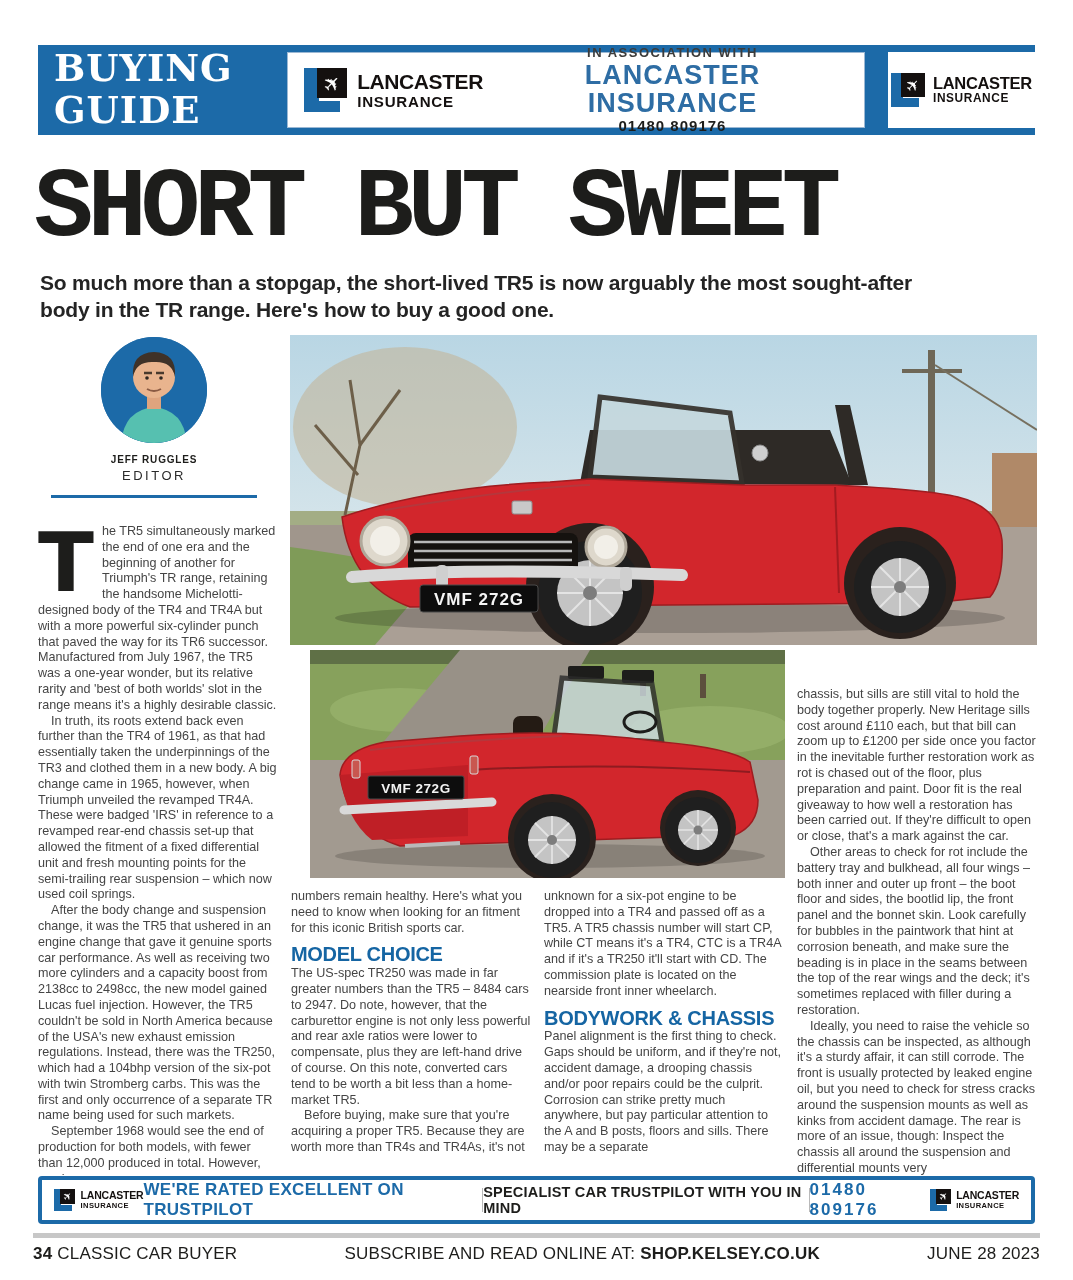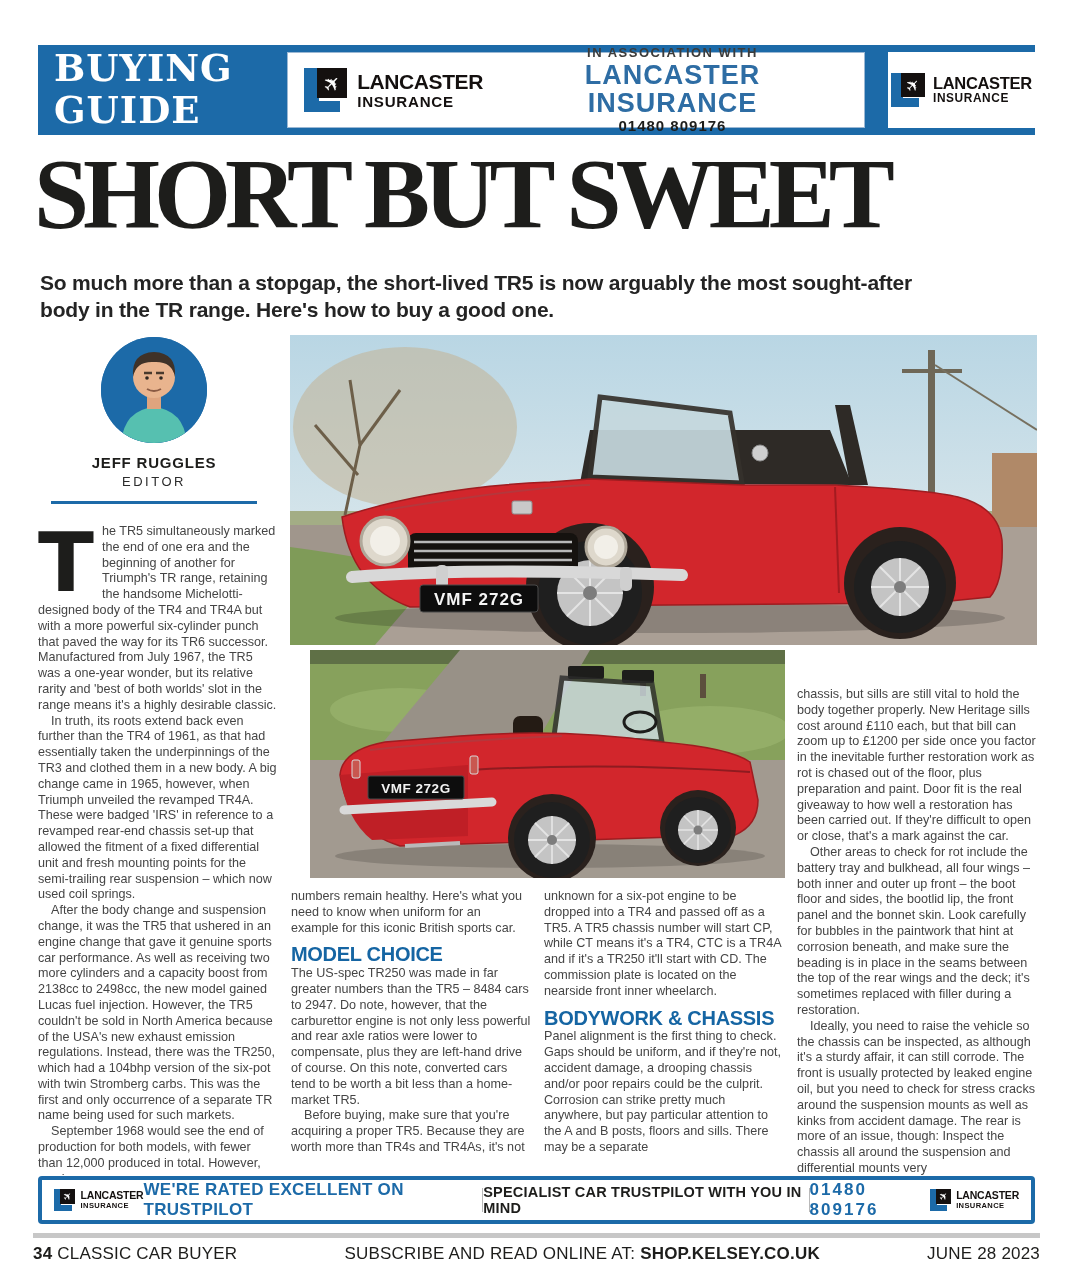--- a/index.html
+++ b/index.html
@@ -26,30 +26,30 @@
   .li-vert { position:absolute; left:0; top:0; width:1.05em; height:3.1em; background:#1c6aa8; }
   .li-foot { position:absolute; left:0; bottom:0; width:2.55em; height:0.8em; background:#1c6aa8; }
   .li-plane { position:absolute; left:0.9em; top:0; width:2.15em; height:2.15em; background:#14100f;
               display:flex; align-items:center; justify-content:center; }
   .li-plane span { color:#fff; font-size:1.5em; transform:rotate(-45deg); line-height:1; }
   .li-text { line-height:1; }
   .li-name { font-size:1.5em; font-weight:bold; color:#14100f; letter-spacing:-0.02em; }
   .li-sub  { font-size:1.08em; font-weight:bold; color:#14100f; letter-spacing:0.05em; margin-top:0.14em; }
 
   
-  .headline { position:absolute; left:34px; top:145px; width:1005px; font-family:Liberation Serif, serif;
+  .headline { position:absolute; left:34px; top:160px; width:1005px; font-family:Liberation Mono, monospace;
               font-weight:bold; font-size:99px; line-height:98px; letter-spacing:-6px; color:#1d1d1b;
               white-space:nowrap; }
   .standfirst { position:absolute; left:40px; top:269px; width:910px; font-size:21px; line-height:27px;
                 font-weight:bold; color:#242424; letter-spacing:-0.2px; }
 
   
   .author { position:absolute; left:38px; top:337px; width:232px; text-align:center; }
   .avatar { width:106px; height:106px; border-radius:50%; margin:0 auto; background:#1c6aa8; overflow:hidden; }
-  .author-name { margin-top:11px; font-size:15px; font-weight:bold; letter-spacing:0.8px; color:#1d1d1b; }
+  .author-name { margin-top:11px; font-size:10px; font-weight:bold; letter-spacing:0.8px; color:#1d1d1b; }
   .author-role { font-size:13px; letter-spacing:2.5px; color:#2b2b2b; margin-top:3px; }
   .author-rule { width:206px; height:3px; background:#1c6aa8; margin:12px auto 0; }
 
   
   .photo-main { position:absolute; left:290px; top:335px; width:747px; height:310px; overflow:hidden; }
   .photo-rear { position:absolute; left:310px; top:650px; width:475px; height:228px; overflow:hidden;
                 outline:3px solid #fff; }
   .photo-main svg, .photo-rear svg { display:block; width:100%; height:100%; }
 
   
@@ -281,21 +281,21 @@
   </div>
 
   <div class="col col1">
     <p class="para"><span class="drop">T</span><span>he TR5 simultaneously marked the end of one era and the beginning of another for Triumph's TR range, retaining the handsome Michelotti-designed body of the TR4 and TR4A but with a more powerful six-cylinder punch that paved the way for its TR6 successor. Manufactured from July 1967, the TR5 was a one-year wonder, but its relative rarity and 'best of both worlds' slot in the range means it's a highly desirable classic.</span></p>
     <p class="para indent">In truth, its roots extend back even further than the TR4 of 1961, as that had essentially taken the underpinnings of the TR3 and clothed them in a new body. A big change came in 1965, however, when Triumph unveiled the revamped TR4A. These were badged 'IRS' in reference to a revamped rear-end chassis set-up that allowed the fitment of a fixed differential unit and fresh mounting points for the semi-trailing rear suspension – which now used coil springs.</p>
     <p class="para indent">After the body change and suspension change, it was the TR5 that ushered in an engine change that gave it genuine sports car performance. As well as receiving two more cylinders and a capacity boost from 2138cc to 2498cc, the new model gained Lucas fuel injection. However, the TR5 couldn't be sold in North America because of the USA's new exhaust emission regulations. Instead, there was the TR250, which had a 104bhp version of the six-pot with twin Stromberg carbs. This was the first and only occurrence of a separate TR name being used for such markets.</p>
     <p class="para indent">September 1968 would see the end of production for both models, with fewer than 12,000 produced in total. However, survivor</p>
   </div>
 
   <div class="col col2">
-    <p class="para">numbers remain healthy. Here's what you need to know when uniform for an example for this iconic British sports car.</p>
+    <p class="para">numbers remain healthy. Here's what you need to know when looking for an fitment for this iconic British sports car.</p>
     <h2 class="sec-head">MODEL CHOICE</h2>
     <p class="para">The US-spec TR250 was made in far greater numbers than the TR5 – 8484 cars to 2947. Do note, however, that the carburettor engine is not only less powerful and rear axle ratios were lower to compensate, plus they are left-hand drive of course. On this note, converted cars tend to be worth a bit less than a home-market TR5.</p>
     <p class="para indent">Before buying, make sure that you're acquiring a proper TR5. Because they are worth more than TR4s and TR4As, it's not</p>
   </div>
 
   <div class="col col3">
     <p class="para">unknown for a six-pot engine to be dropped into a TR4 and passed off as a TR5. A TR5 chassis number will start CP, while CT means it's a TR4, CTC is a TR4A and if it's a TR250 it'll start with CD. The commission plate is located on the nearside front inner wheelarch.</p>
     <h2 class="sec-head">BODYWORK &amp; CHASSIS</h2>
     <p class="para">Panel alignment is the first thing to check. Gaps should be uniform, and if they're not, accident damage, a drooping chassis and/or poor repairs could be the culprit. Corrosion can strike pretty much anywhere, but pay particular attention to the A and B posts, floors and sills. There may be a separate</p>
   </div>

